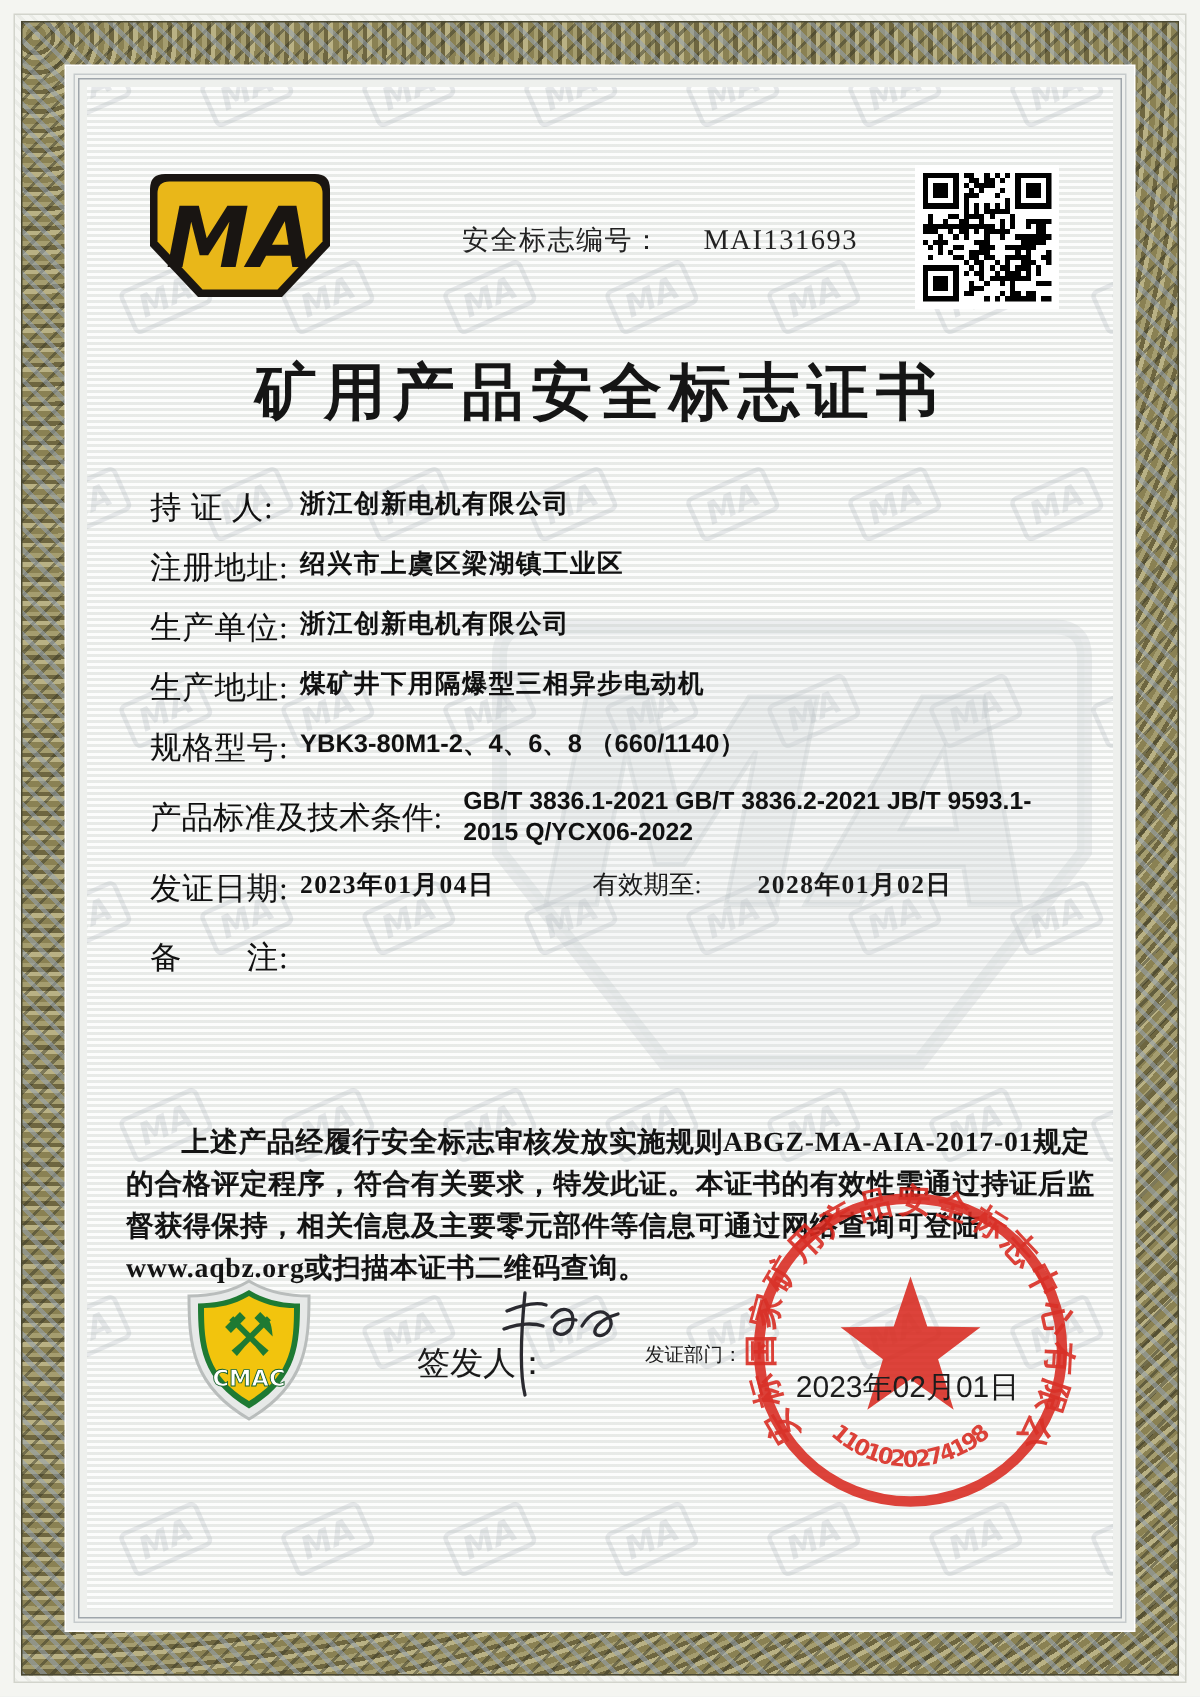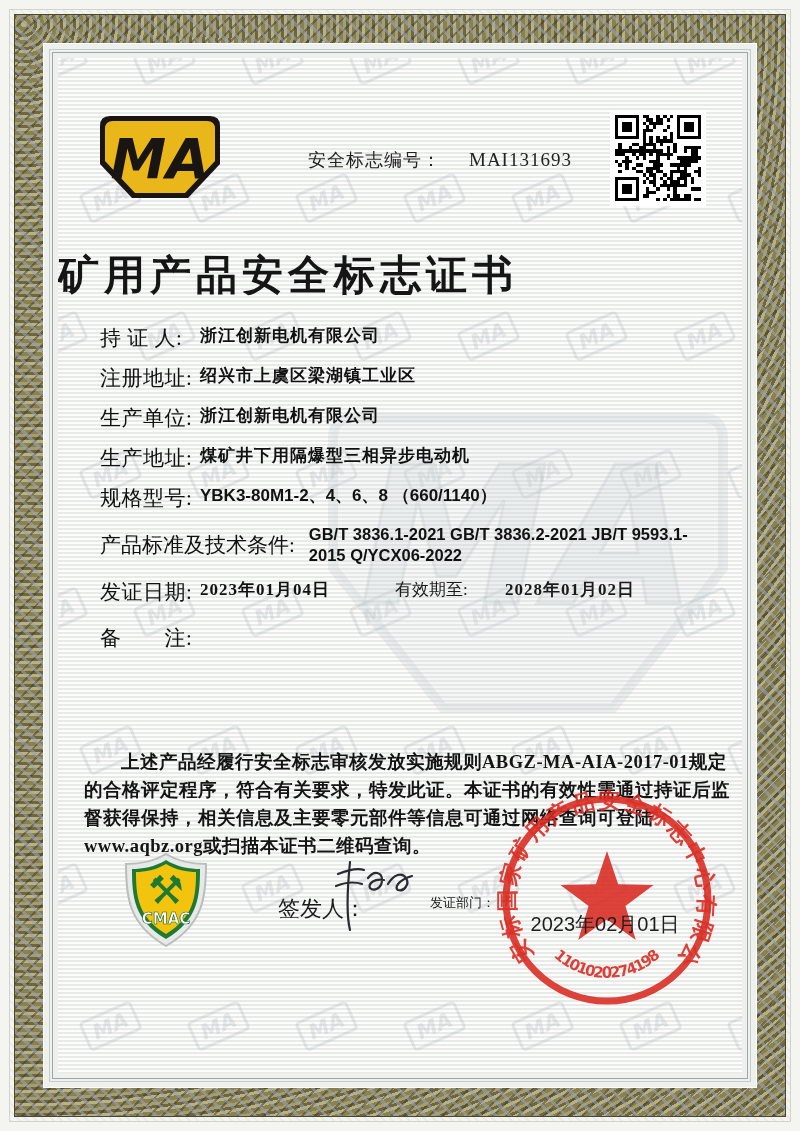--- a/index.html
+++ b/index.html
@@ -23,21 +23,21 @@
   .wm-layer{position:absolute;inset:0;pointer-events:none;}
   .wm-tile{position:absolute;display:inline-block;transform:rotate(-24deg);
        border:3px solid rgba(172,179,186,.28);border-radius:5px;padding:1px 7px;
        font-family:"DejaVu Sans",sans-serif;font-weight:bold;font-style:italic;
        font-size:21px;color:rgba(172,179,186,.28);}
   .wm-big{position:absolute;left:255px;top:340px;opacity:.55;pointer-events:none;}
   .hdr-logo{position:absolute;left:38px;top:54px;}
   .certno{position:absolute;left:250px;top:90px;font-size:18px;letter-spacing:1px;color:#222;}
   .certno .num{font-family:"Liberation Serif",serif;font-size:19px;margin-left:28px;}
   .qr{position:absolute;left:552px;top:52px;width:96px;height:96px;background:#fff;padding:5px;box-sizing:border-box;}
-  .title{position:absolute;left:0;right:0;top:190px;text-align:left;
+  .title{position:absolute;left:0;right:0;top:176px;text-align:center;
        font-size:41px;font-weight:bold;letter-spacing:5px;color:#151515;
        font-family:Liberation Sans, sans-serif;}
   .fields{position:absolute;left:42px;top:266px;right:18px;}
   .frow{display:flex;align-items:flex-start;margin-bottom:12px;}
   .flabel{flex:none;width:100px;font-size:21px;color:#111;letter-spacing:.5px;}
   .fvalue{font-size:17px;color:#111;font-weight:600;letter-spacing:1px;}
   .mono{font-family:Liberation Sans, sans-serif;font-weight:bold;letter-spacing:0;}
   .flabel.wide{width:auto;margin-right:14px;letter-spacing:0;align-self:center;}
   .std-val{width:438px;line-height:21px;font-size:16.5px;}
   .row-dates .fvalue{width:195px;}

